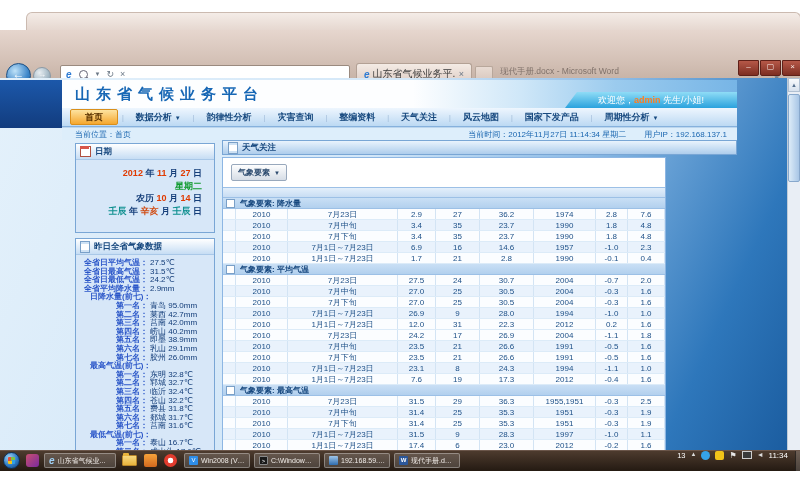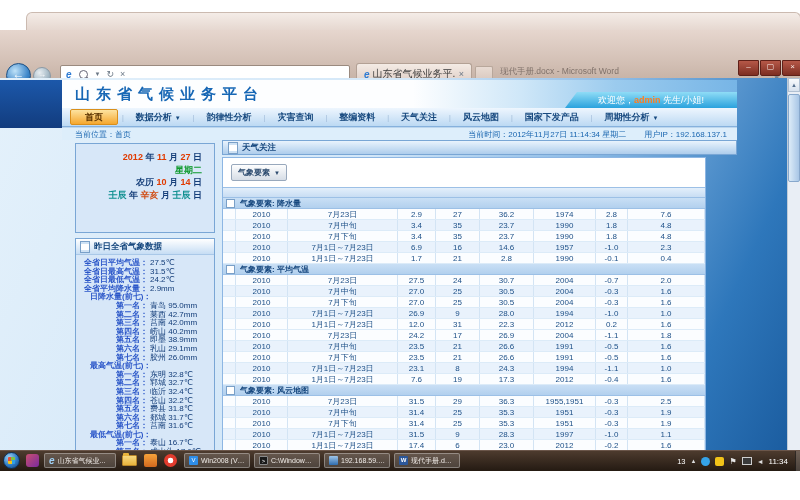--- a/index.html
+++ b/index.html
@@ -93,21 +93,21 @@
   #wx-body{padding-top:4px;font-size:8px;line-height:8.6px;}
   .stat-line{padding-left:8px;white-space:nowrap;}
   .lbl{color:#2a56c8;font-weight:bold;} .val{color:#123c78;margin-left:2px;}
   .sec-title{padding-left:14px;color:#2a56c8;font-weight:bold;white-space:nowrap;}
   .rank-line{padding-left:40px;white-space:nowrap;}
 
   
   #main-titlebar{left:222px;top:62px;width:515px;height:15px;border:1px solid #79a6d5;box-sizing:border-box;
     background:linear-gradient(#e9f3fd,#aecdec);display:flex;align-items:center;gap:4px;padding-left:5px;
     font-size:8.5px;font-weight:bold;color:#16477e;}
-  #main-body{left:222px;top:79px;width:484px;height:313px;background:#fff;border:1px solid #8db6e3;
+  #main-body{left:222px;top:79px;width:444px;height:313px;background:#fff;border:1px solid #8db6e3;
     box-sizing:border-box;overflow:hidden;}
   #grid-toolbar{height:29px;position:relative;}
   #filter-btn{position:absolute;left:8px;top:6px;height:15px;padding:0 6px;display:flex;align-items:center;gap:4px;
     background:linear-gradient(#fefefe,#d6dde6);border:1px solid #98a8bc;border-radius:2px;
     font-size:8px;font-weight:bold;color:#2c4a6e;}
   .t-row{display:flex;height:11px;line-height:11px;box-sizing:border-box;}
   #t-head{background:linear-gradient(#e3effb,#c8ddf3);border-top:1px solid #9cc0e6;border-bottom:1px solid #9cc0e6;}
   #t-head .cell{font-weight:bold;color:#16477e;border-right:1px solid #aac9ea;margin-top:33px;}
   .cell{font-size:8px;text-align:center;overflow:hidden;white-space:nowrap;box-sizing:border-box;}
   .g-row{background:linear-gradient(#c9dff5,#b2d0ee);border-bottom:1px solid #9cc0e6;
@@ -146,21 +146,21 @@
   .k-ico{width:9px;height:9px;border-radius:1px;flex:none;font-size:6px;line-height:9px;text-align:center;color:#fff;}
   .k-vm{background:#2e8de8;} .k-cmd{background:#1a1a1a;border:1px solid #888;box-sizing:border-box;}
   .k-rdp{background:linear-gradient(#9fc5e8,#2e6db0);} .k-word{background:#2b579a;font-weight:bold;}
   #tb-folder{position:absolute;left:122px;top:4px;width:15px;height:11px;border-radius:1px;
     background:linear-gradient(#f8d980,#e8b33c);border:1px solid #b8862a;box-sizing:border-box;}
   #tb-folder::before{content:"";position:absolute;left:0;top:-3px;width:6px;height:3px;background:#e8b33c;border-radius:1px 1px 0 0;}
   #tb-orange{position:absolute;left:144px;top:3px;width:13px;height:13px;border-radius:2px;
     background:linear-gradient(#f6a23a,#d2691e);}
   #tb-red{position:absolute;left:164px;top:3px;width:13px;height:13px;border-radius:50%;
     background:radial-gradient(circle at 50% 50%,#fff 28%,#e23c2e 34%);}
-  #tray{position:absolute;right:12px;top:0;height:20px;display:flex;align-items:center;gap:5px;}
+  #tray{position:absolute;right:12px;top:0;height:20px;display:flex;align-items:flex-start;gap:5px;}
   .tray-txt{font-size:7.5px;color:#fff;}
   .tr-caret{color:#ddd;font-size:6px;}
   .tr-blue{width:9px;height:9px;border-radius:50%;background:#35a3e8;}
   .tr-yel{width:9px;height:9px;border-radius:2px;background:#f2c318;}
   .tr-flag{color:#e8e8e8;font-size:8px;}
   .tr-mon{width:10px;height:8px;border:1px solid #cfcfcf;background:#3a3a3a;box-sizing:border-box;}
   .tr-spk{color:#ddd;font-size:7px;}
   #clock{font-size:8px;color:#fff;}
   #show-desktop{position:absolute;right:0;top:0;width:5px;height:20px;background:rgba(255,255,255,.18);
     border-left:1px solid rgba(0,0,0,.55);box-sizing:border-box;}
@@ -244,20 +244,24 @@
 
     <div class="abs" id="crumb-bar">
       <span><span>当前位置：</span><span>首页</span></span>
       <span id="crumb-right">
         <span><span>当前时间：</span><span>2012年11月27日 11:14:34 星期二</span></span>
         <span><span>用户IP：</span><span>192.168.137.1</span></span>
       </span>
     </div>
 
     <div class="abs panel" id="panel-date">
+      <div class="panel-hd">
+        <span class="ico-cal"></span>
+        <span>日期</span>
+      </div>
       <div id="cal-body">
         <div>
           <span class="red">2012</span> <span class="navy">年</span>
           <span class="red">11</span> <span class="navy">月</span>
           <span class="red">27</span> <span class="navy">日</span>
         </div>
         <div class="grn">星期二</div>
         <div>
           <span class="navy">农历</span>
           <span class="red">10</span> <span class="navy">月</span>
@@ -492,21 +496,21 @@
             <div class="cell c-t">1月1日～7月23日</div>
             <div class="cell c-v">7.6</div>
             <div class="cell c-r">19</div>
             <div class="cell c-e">17.3</div>
             <div class="cell c-ey">2012</div>
             <div class="cell c-a">-0.4</div>
             <div class="cell c-va">1.6</div>
           </div>
           <div class="g-row">
             <span class="cbx"></span>
-            <span class="g-name">气象要素: 风云地图</span>
+            <span class="g-name">气象要素: 最高气温</span>
           </div>
           <div class="t-row d-row odd">
             <div class="cell c-cb"></div>
             <div class="cell c-y">2010</div>
             <div class="cell c-t">7月23日</div>
             <div class="cell c-v">31.5</div>
             <div class="cell c-r">29</div>
             <div class="cell c-e">36.3</div>
             <div class="cell c-ey">1955,1951</div>
             <div class="cell c-a">-0.3</div>

